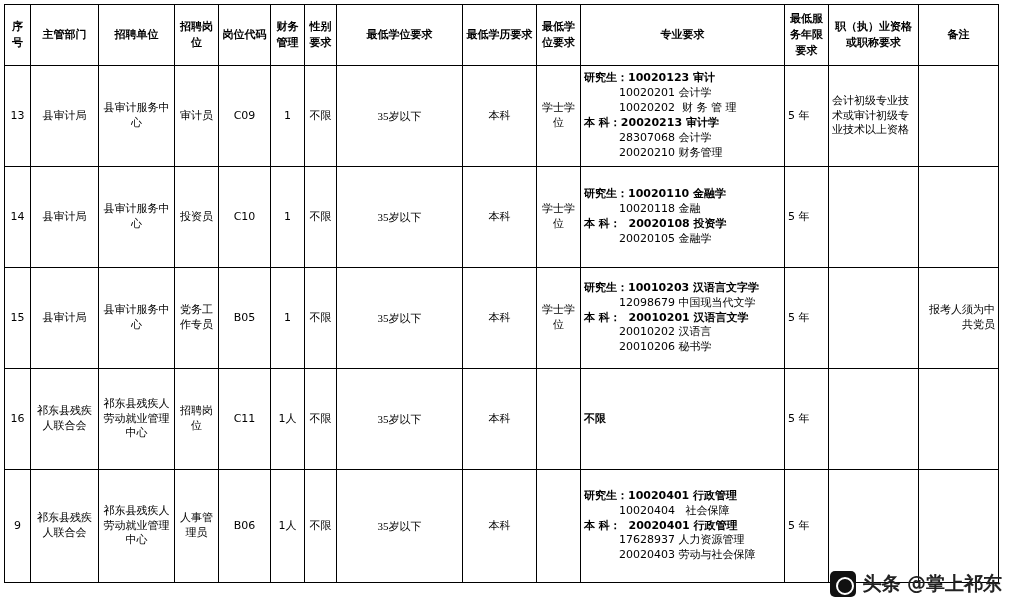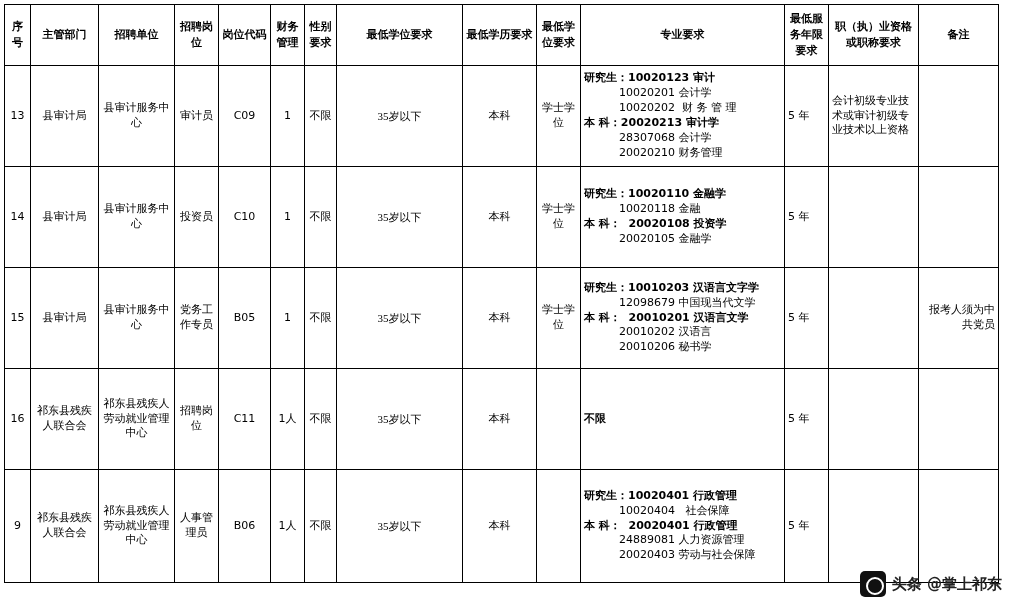--- a/index.html
+++ b/index.html
@@ -73,21 +73,21 @@
   .serv-cell { text-align: left; }
 
   
   .watermark {
     position: absolute;
     right: 14px;
     bottom: 8px;
     display: flex;
     align-items: center;
     gap: 6px;
-    font-size: 15px;
+    font-size: 19px;
     font-weight: bold;
     color: #222;
   }
   .wm-logo {
     width: 26px;
     height: 26px;
     background: #111;
     border-radius: 5px;
     position: relative;
   }
@@ -262,21 +262,21 @@
     <td class="ctr">B06</td>
     <td class="ctr">1人</td>
     <td class="ctr">不限</td>
     <td class="age-cell">35岁以下</td>
     <td class="ctr">本科</td>
     <td class="ctr"></td>
     <td class="major-block">
       <div class="major-line major-lead">研究生：10020401 行政管理</div>
       <div class="major-line">          10020404   社会保障</div>
       <div class="major-line major-lead">本 科：  20020401 行政管理</div>
-      <div class="major-line">          24889081 人力资源管理</div>
+      <div class="major-line">          17628937 人力资源管理</div>
       <div class="major-line">          20020403 劳动与社会保障</div>
     </td>
     <td class="serv-cell">5 年</td>
     <td class="qual-cell"></td>
     <td class="note-cell"></td>
   </tr>
 </tbody>
   </table>
 
 <div class="watermark">

